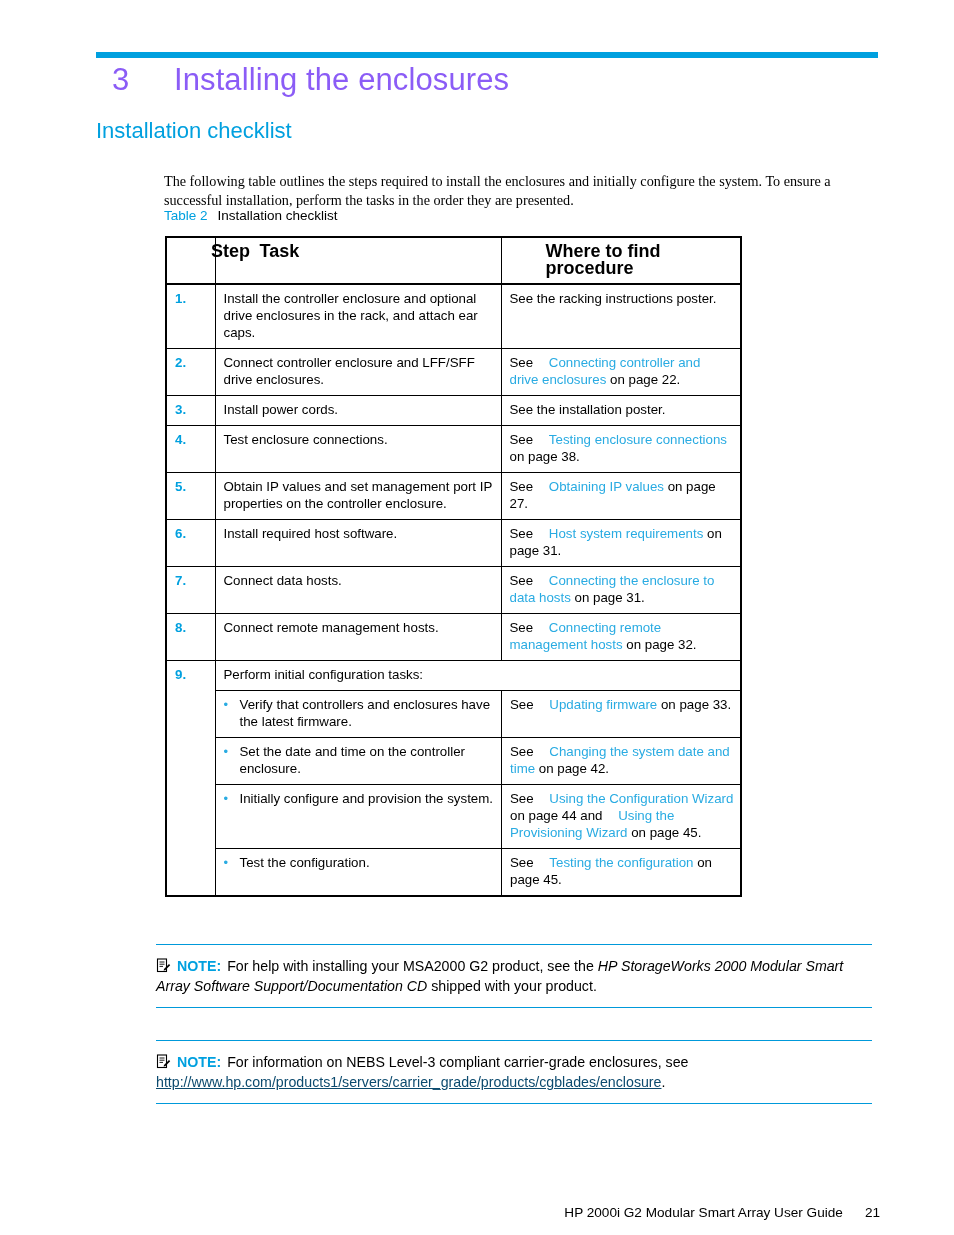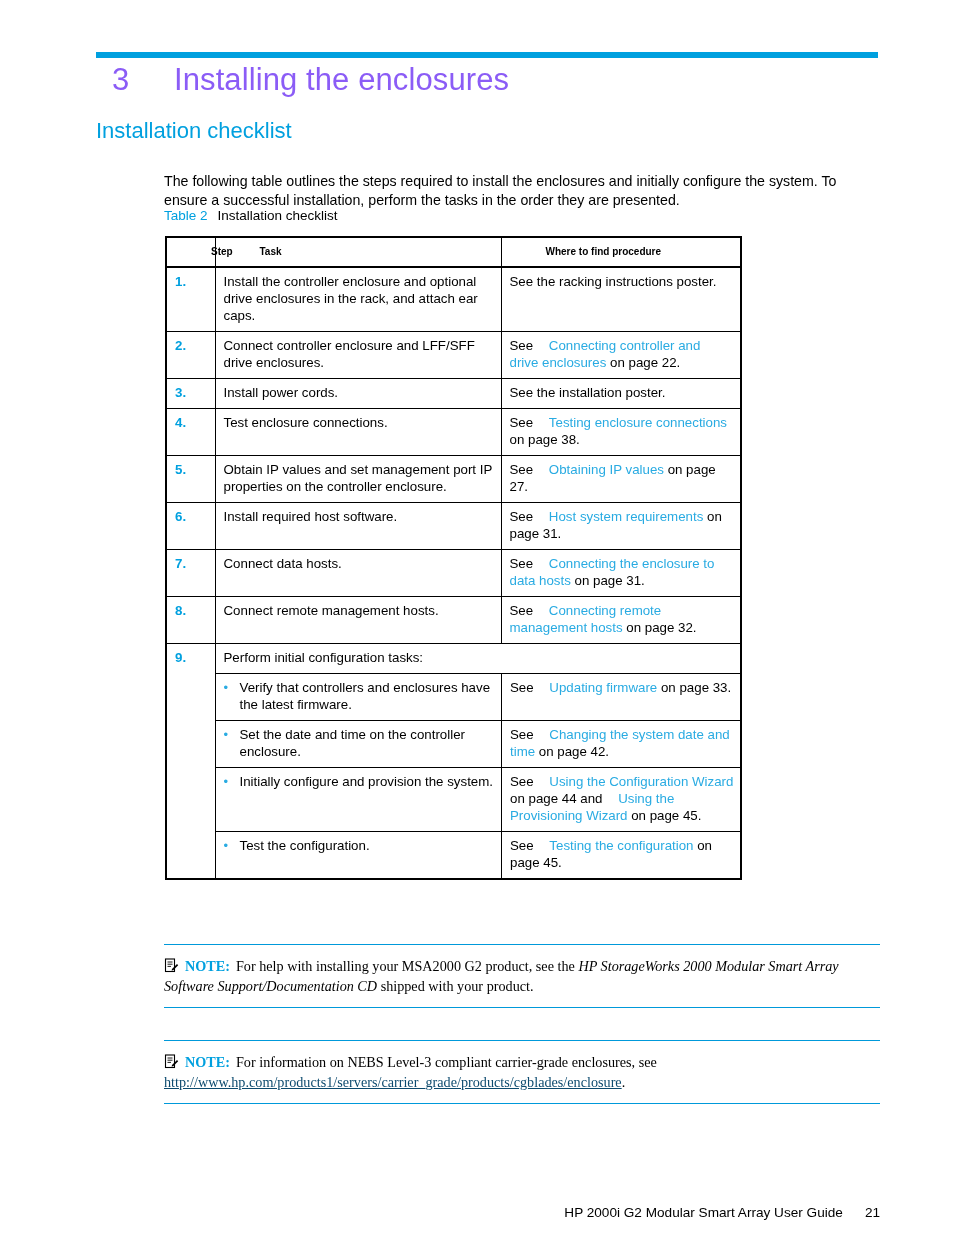--- a/index.html
+++ b/index.html
@@ -59,20 +59,21 @@
 
   
   .intro {
     position: absolute;
     left: 164px;
     top: 158px;
     width: 716px;
     font-size: 14.2px;
     line-height: 19px;
     color: #000;
+    font-family: Liberation Serif, serif;
   }
 
   
   .table-caption {
     position: absolute;
     left: 164px;
     top: 208px;
     font-size: 13.5px;
     white-space: nowrap;
   }
@@ -105,21 +106,21 @@
     padding: 5px 8px 7px 8px;
     text-align: left;
     font-weight: normal;
   }
   .col-step { width: 49px; }
   .col-task { width: 286px; }
   .col-where { width: 240px; }
 
   table.checklist thead th {
     font-weight: bold;
-    font-size: 10px;
+    font-size: 18px;
     padding-top: 5px;
     padding-bottom: 6px;
     border-bottom: 2px solid #000;
     padding-left: 44px;
   }
   
   table.checklist {
     border: 2px solid #000;
   }
   .step-num {
@@ -160,23 +161,22 @@
     padding: 5px 8px 7px 8px;
   }
   table.subtable td.sub-task { width: 286px; border-left: none; }
   table.subtable td.sub-where { width: 240px; border-right: none; }
   table.subtable tr:first-child td { border-top: none; }
   table.subtable tr:last-child td { border-bottom: none; }
 
   
   .note {
     position: absolute;
-    left: 164px;
+    left: 156px;
     width: 716px;
-    font-family: Liberation Serif, serif;
   }
   .note .rule-top,
   .note .rule-bot {
     height: 1px;
     background: #0099da;
     width: 100%;
   }
   .note-body {
     padding: 11px 0 11px 0;
     font-size: 14.2px;

